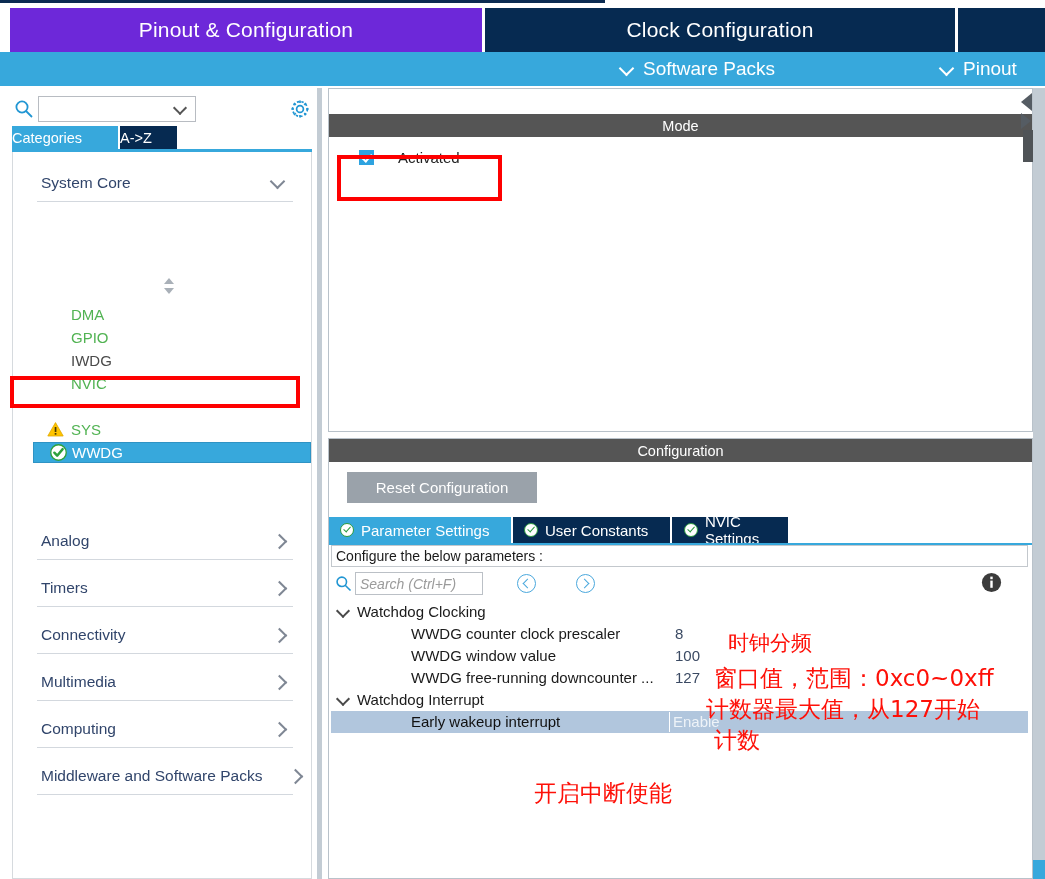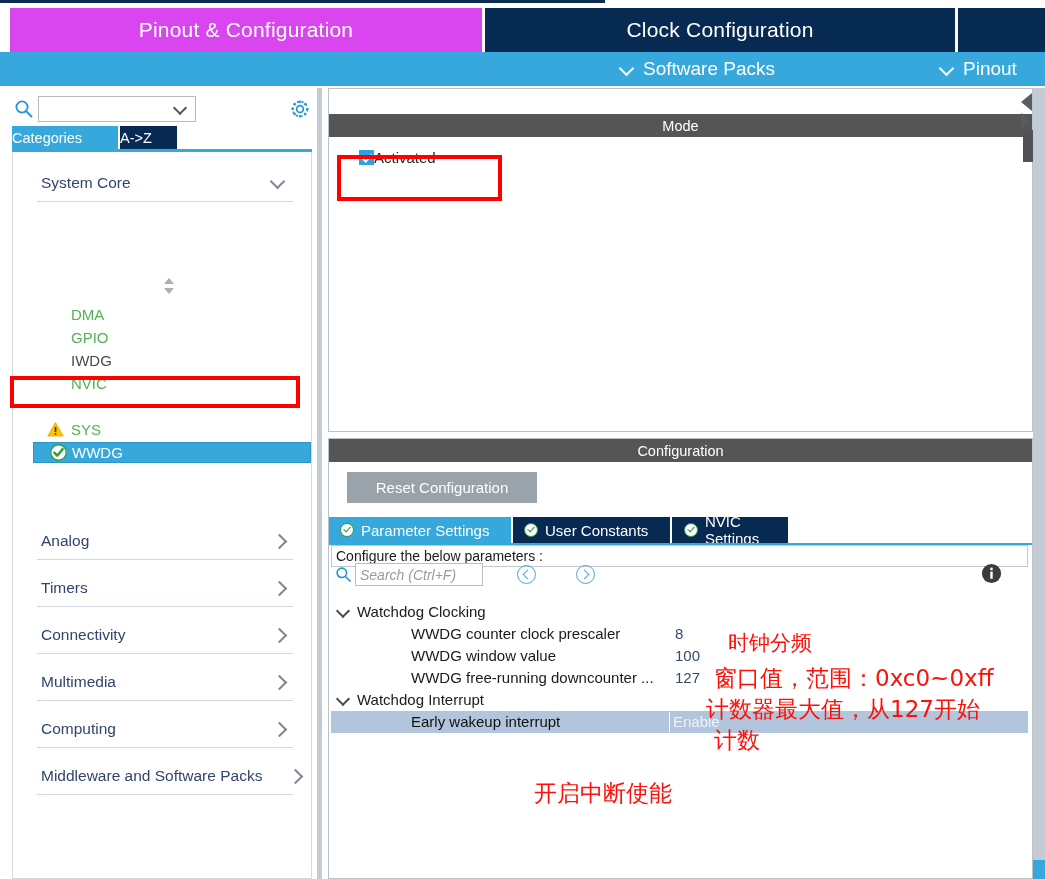--- a/index.html
+++ b/index.html
@@ -30,21 +30,21 @@
   .tabbar {
     position: absolute; left: 0; top: 8px; width: 1045px; height: 44px;
   }
   .mtab {
     position: absolute; top: 0; height: 44px;
     display: flex; align-items: center; justify-content: center;
     font-size: 21px; color: #ffffff;
     letter-spacing: .2px;
     box-sizing: border-box;
   }
-  .mtab.active { background: #d946ef; text-align: right; }
+  .mtab.active { background: #6d28d9; text-align: right; }
   .mtab.idle   { background: #062a51; }
   .tab1 { left: 10px;  width: 472px; }
   .tab2 { left: 485px; width: 470px; }
   .tab3 { left: 958px; width: 87px; }
 
   
   .subbar {
     position: absolute; left: 0; top: 52px; width: 1045px; height: 34px;
     background: #37a8dc;
   }
@@ -186,21 +186,21 @@
   .bandhdr {
     position: absolute; left: 0; width: 703px; height: 23px;
     background: #555555;
     display: flex; align-items: center; justify-content: center;
     color: #ffffff; font-size: 14.5px;
   }
   .mode-band { top: 25px; }
 
   .chkrow {
     position: absolute; left: 30px; top: 60px;
-    display: flex; align-items: center; gap: 0;
+    display: flex; align-items: center; gap: 24px;
   }
   .chkbox {
     width: 15px; height: 15px; background: #ffffff;
     border: 1px solid #9aa3ad; box-sizing: border-box; position: relative;
   }
   .chkbox.checked { background: #2ea3e0; border-color: #2ea3e0; }
   .chkbox.checked::after {
     content: ""; position: absolute; left: 4px; top: 1px;
     width: 4px; height: 8px;
     border-right: 2px solid #ffffff; border-bottom: 2px solid #ffffff;
@@ -251,21 +251,21 @@
   }
 
   .cfgnote {
     position: absolute; left: 2px; top: 106px; width: 697px; height: 22px;
     border: 1px solid #c3c8cd; background: #ffffff; box-sizing: border-box;
     display: flex; align-items: center; padding-left: 4px;
     font-size: 14px; color: #1a1a1a;
   }
 
   .srchrow {
-    position: absolute; left: 2px; top: 121px; width: 697px; height: 30px;
+    position: absolute; left: 2px; top: 130px; width: 697px; height: 30px;
   }
   .srchrow .si { position: absolute; left: 4px; top: 6px; width: 17px; height: 17px; }
   .srchbox {
     position: absolute; left: 24px; top: 3px; width: 128px; height: 23px;
     border: 1px solid #bbc0c6; background: #ffffff; box-sizing: border-box;
     display: flex; align-items: center; padding-left: 4px;
   }
   .srchbox .ph { font-size: 14px; color: #9b9b9b; font-style: italic; }
   .navb {
     position: absolute; top: 5px; width: 19px; height: 19px;

